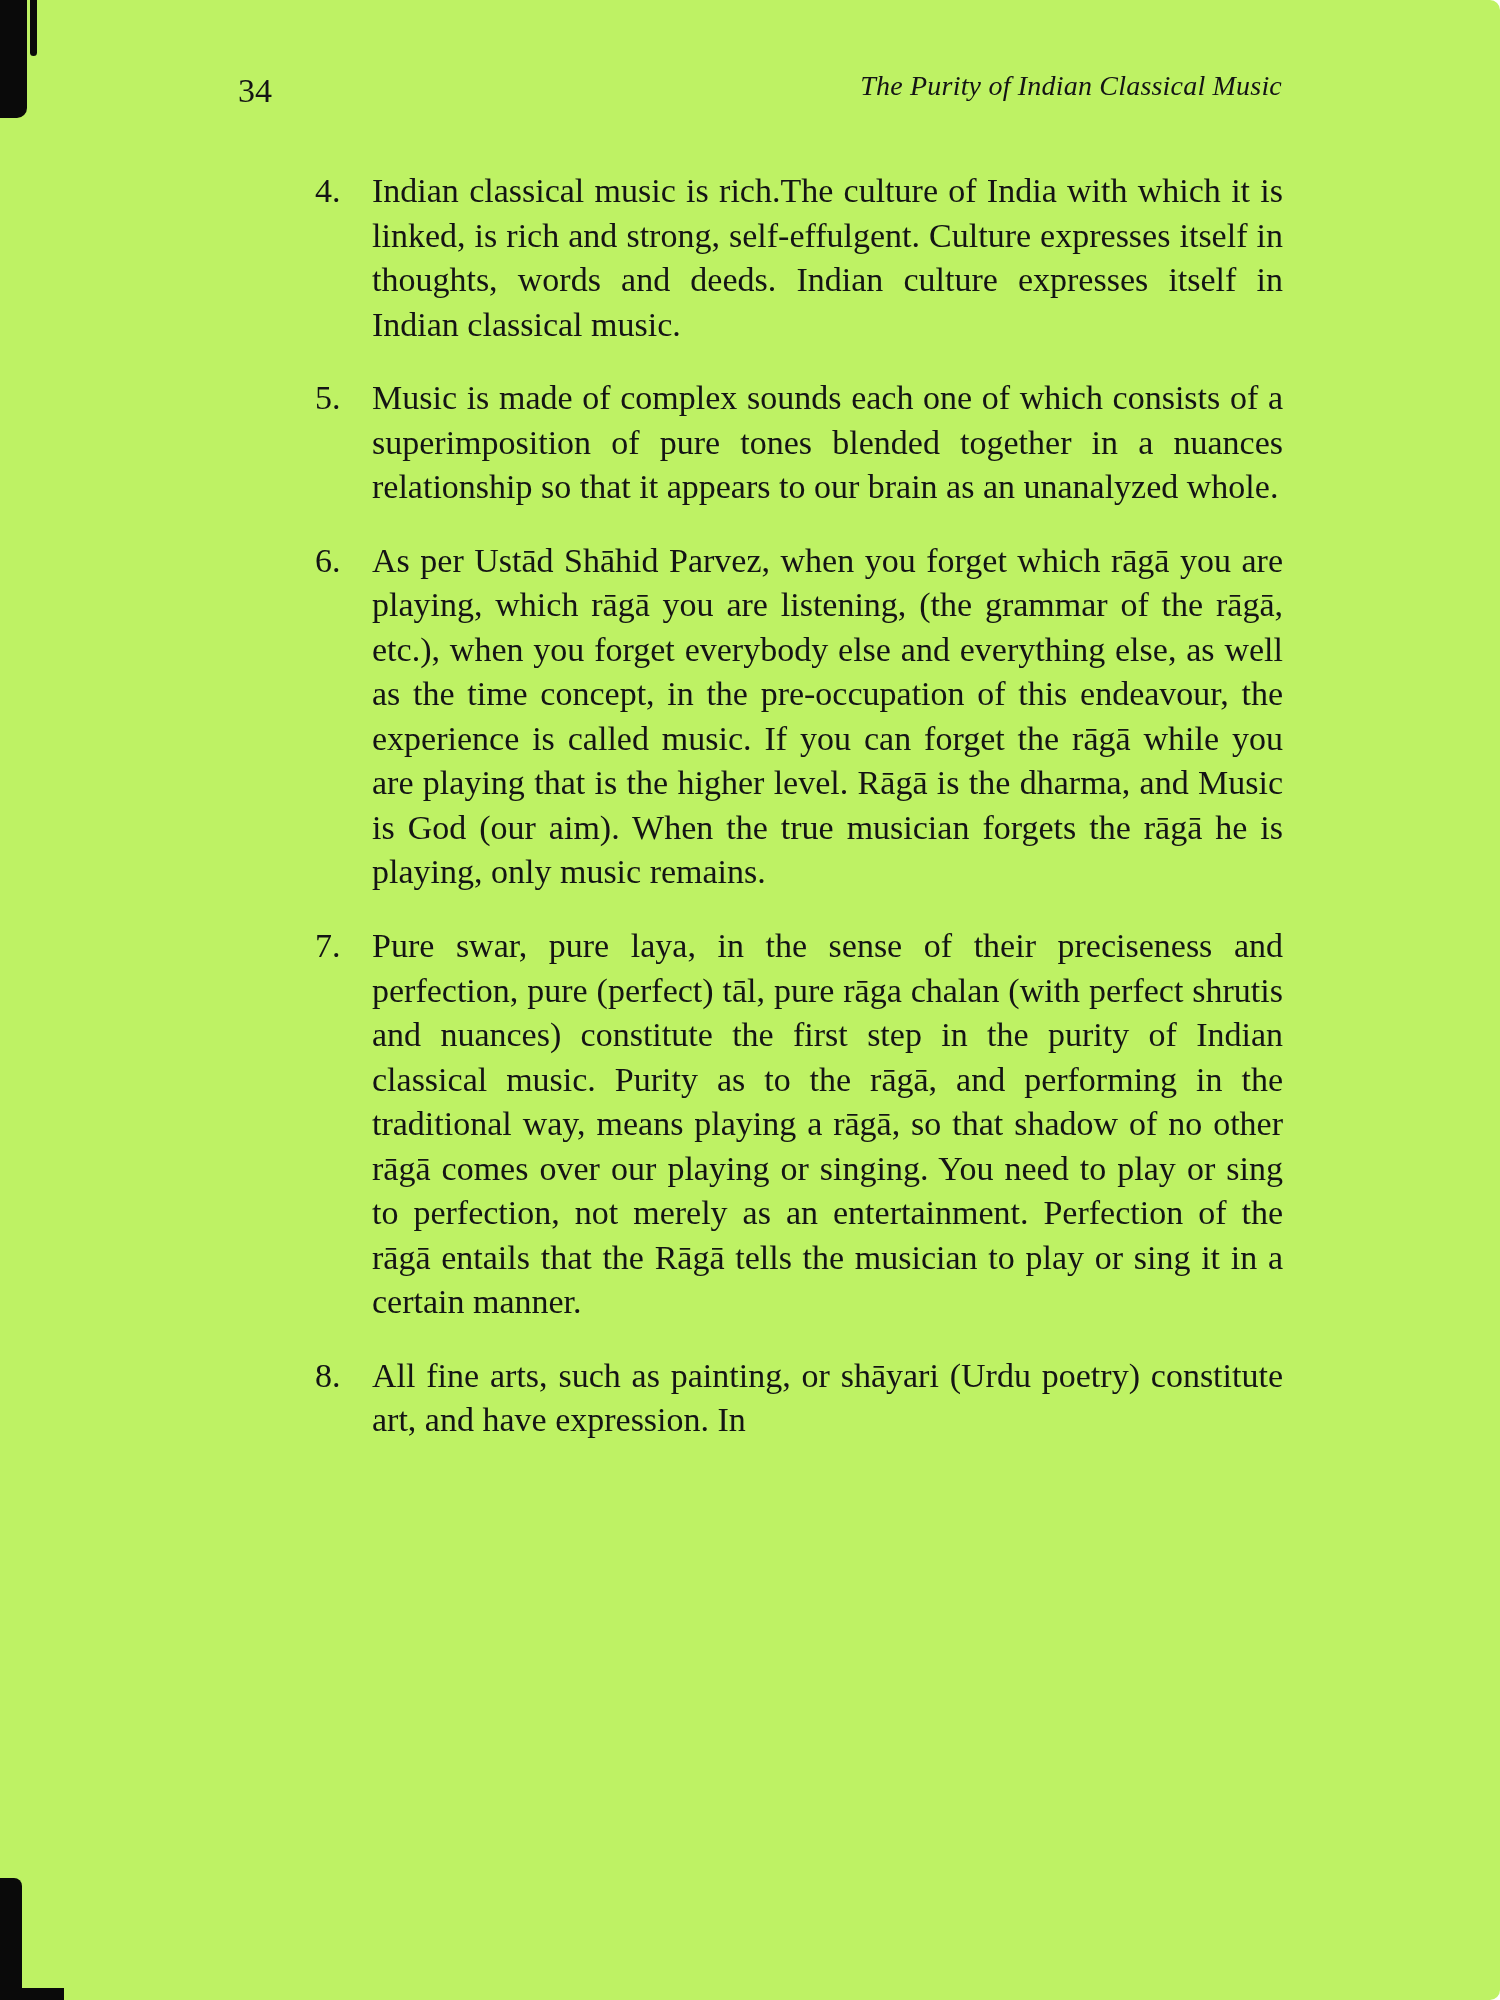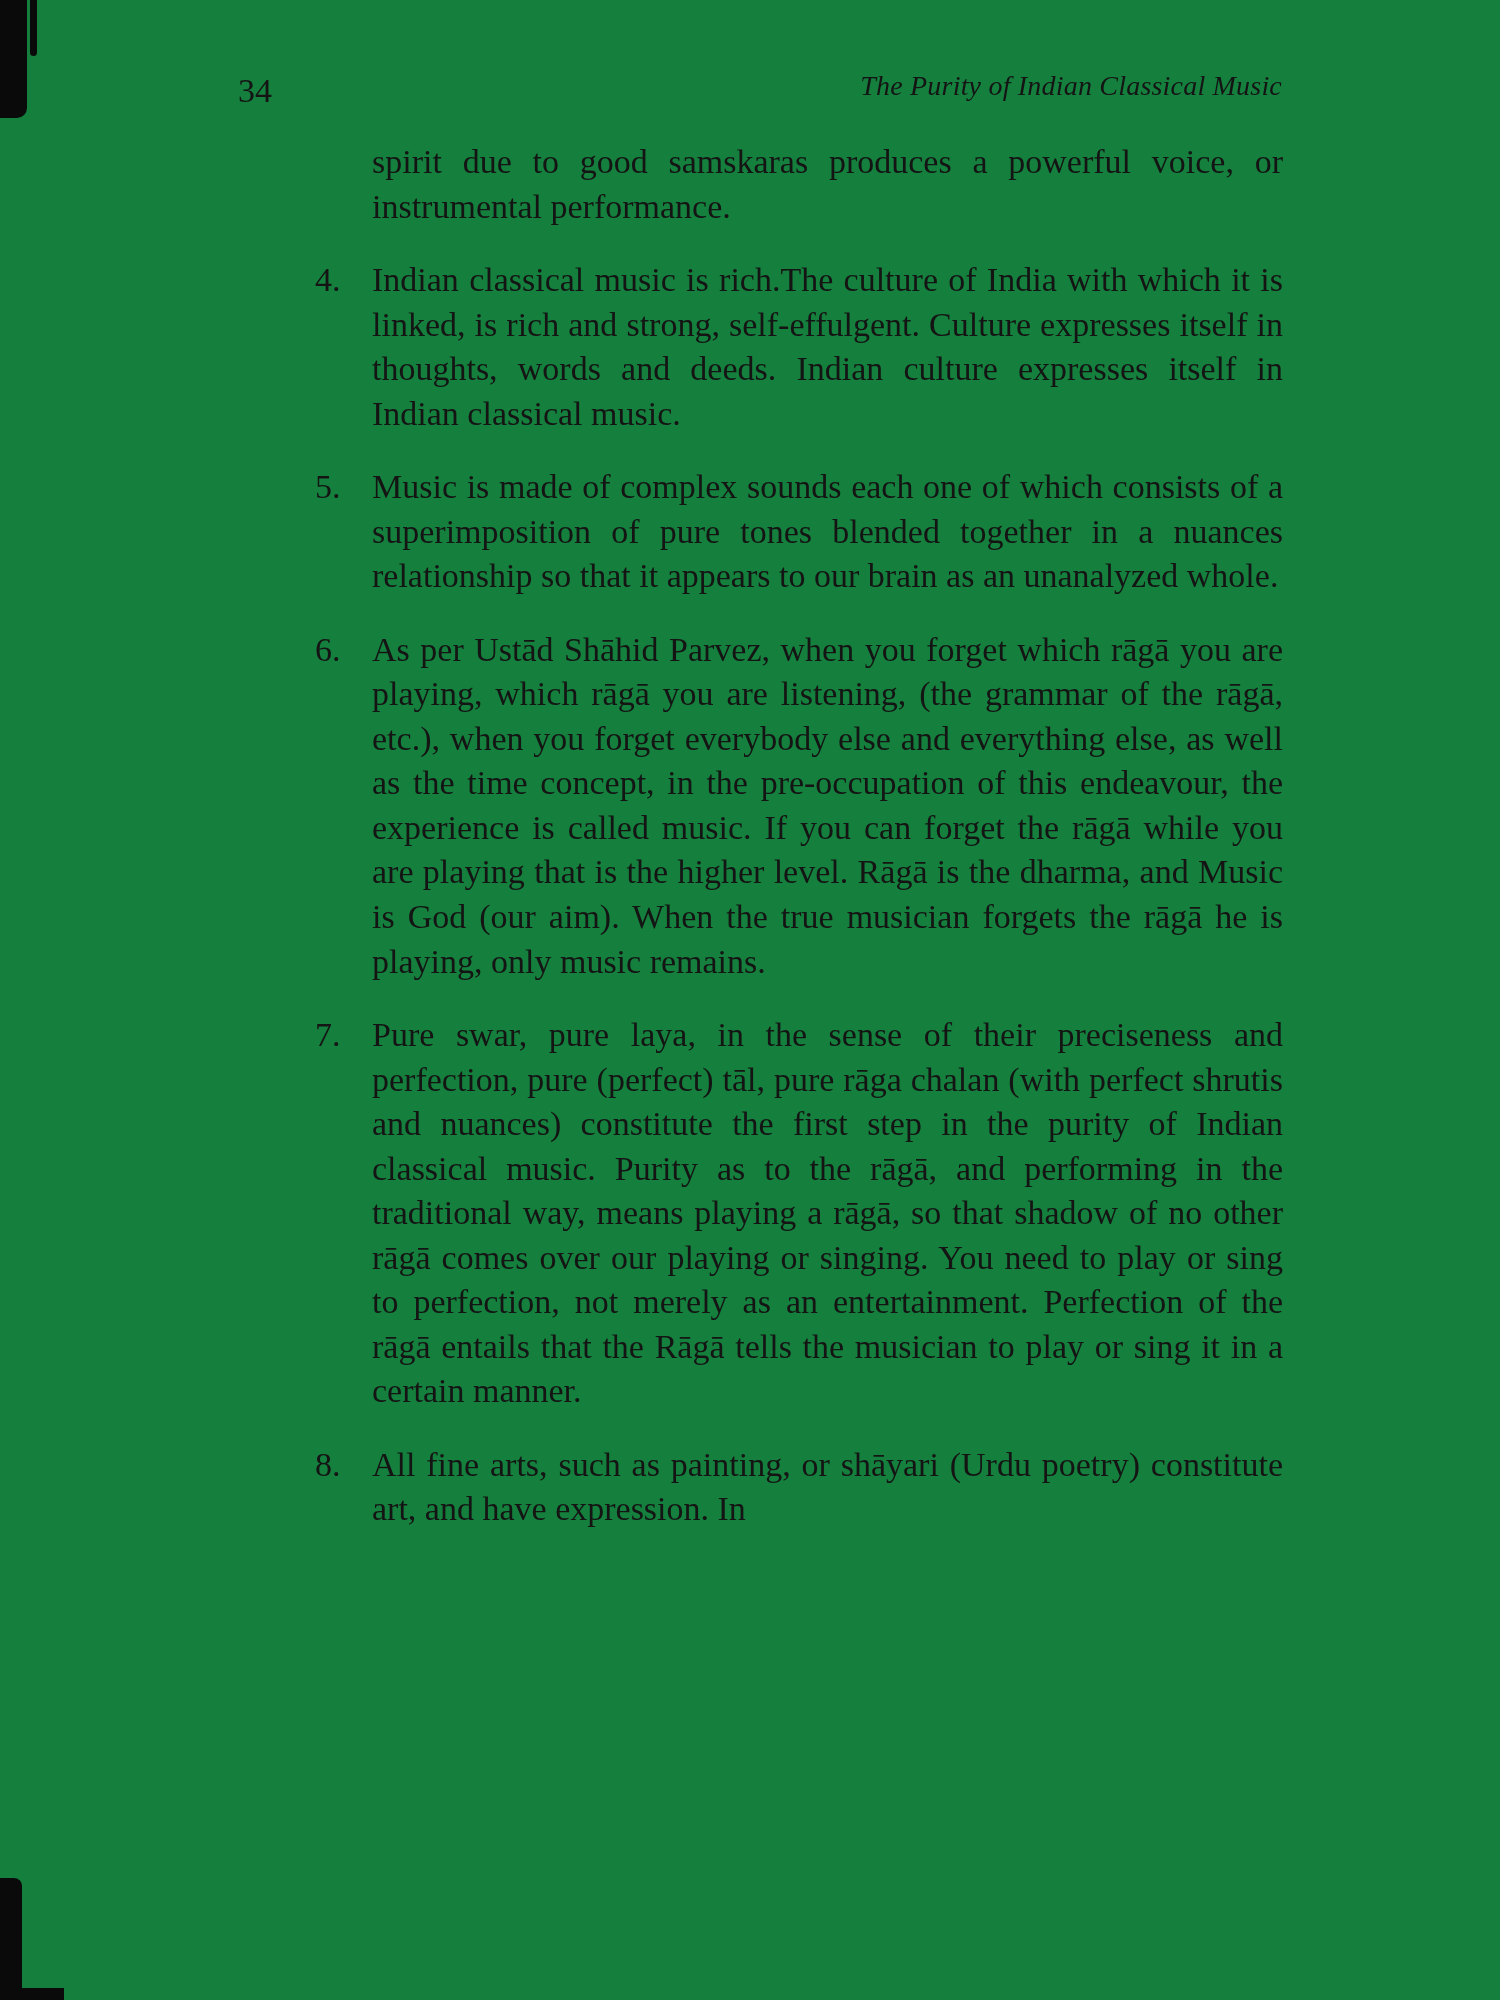--- a/index.html
+++ b/index.html
@@ -11,21 +11,22 @@
     position: relative;
     width: 1500px;
     height: 2000px;
     overflow: hidden;
     font-family: "Liberation Serif", serif;
     color: #141414;
   }
   .page {
     position: absolute;
     inset: 0;
-    background: #15803d;
+    background: #bef264;
+    border-radius: 10px;
   }
   .page-number {
     position: absolute;
     left: 238px;
     top: 72px;
     font-size: 34px;
   }
   .running-title {
     position: absolute;
     right: 218px;
@@ -95,21 +96,20 @@
 <body>
 
 <div class="page">
 
   <span class="page-number">34</span>
 
   <span class="running-title">The Purity of Indian Classical Music</span>
 
   <div class="content">
 
-    <div class="continuation">spirit due to good samskaras produces a powerful voice, or instrumental performance.</div>
 
     <div class="item">
       <div class="item-num">4.</div>
       <div class="item-text">Indian classical music is rich.The culture of India with which it is linked, is rich and strong, self-effulgent. Culture expresses itself in thoughts, words and deeds. Indian culture expresses itself in Indian classical music.</div>
     </div>
 
     <div class="item">
       <div class="item-num">5.</div>
       <div class="item-text">Music is made of complex sounds each one of which consists of a superimposition of pure tones blended together in a nuances relationship so that it appears to our brain as an unanalyzed whole.</div>
     </div>

